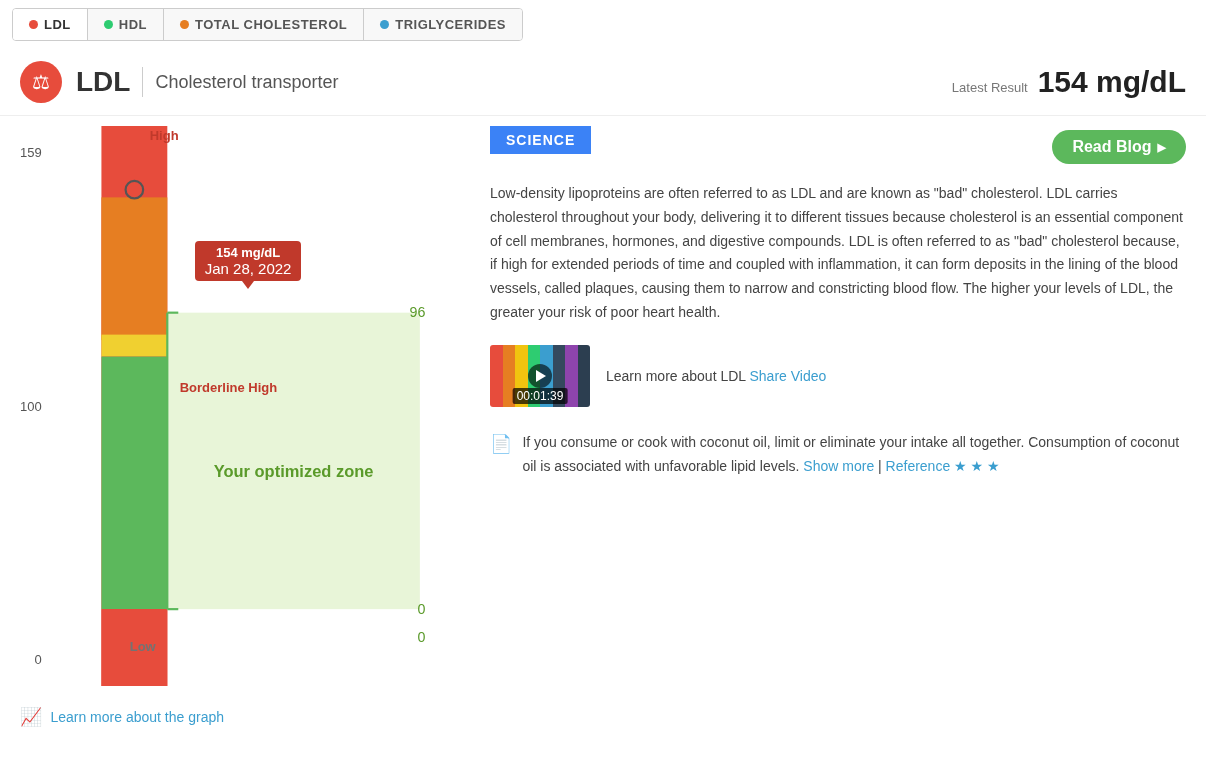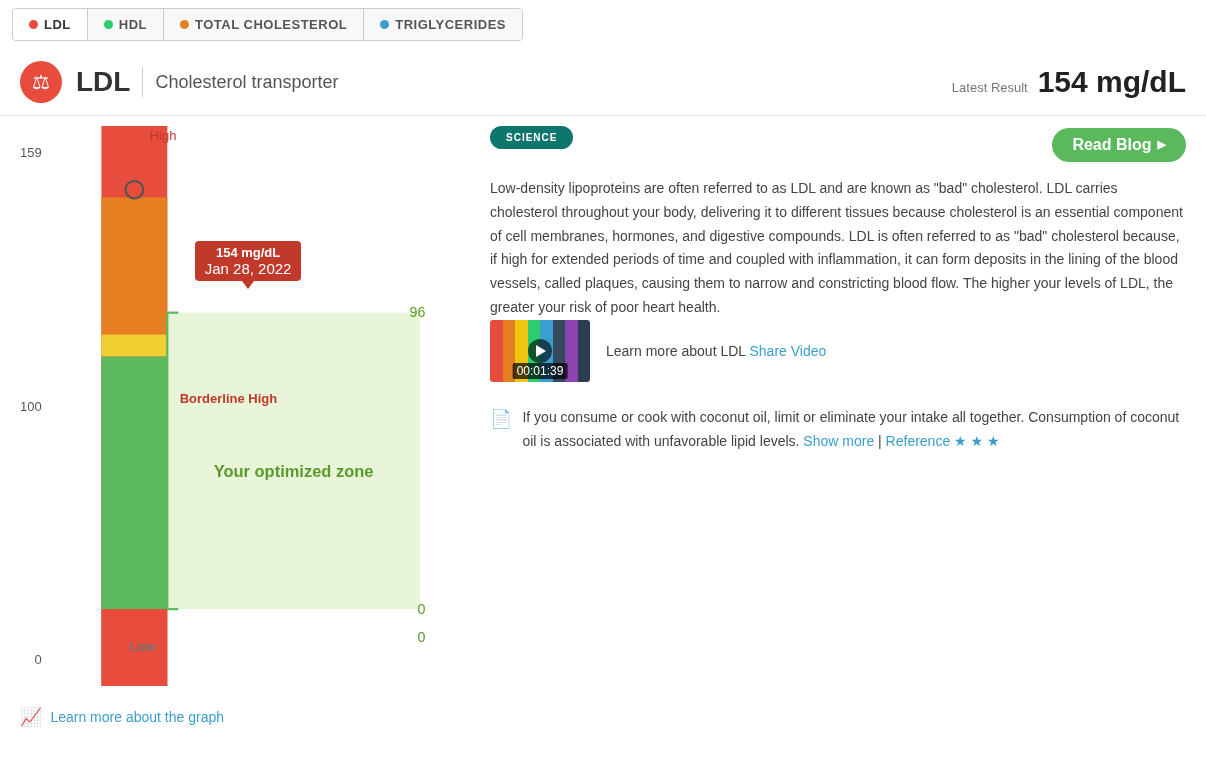--- a/index.html
+++ b/index.html
@@ -157,35 +157,35 @@
     }
     .tooltip-label {
       font-size: 15px;
       font-weight: normal;
     }
     .borderline-label {
       color: #c0392b;
       font-size: 13px;
       font-weight: bold;
       text-align: center;
-      margin-top: 15px;
+      margin-top: 4px;
     }
 
     
     .right-panel {
       flex: 1;
     }
     .science-badge {
       display: inline-block;
-      background: #0f766e;
+      background: #3b82f6;
       color: white;
-      font-size: 10px;
+      font-size: 14px;
       font-weight: bold;
       padding: 6px 16px;
-      border-radius: 13px;
+      border-radius: 0;
       letter-spacing: 1px;
       margin-bottom: 14px;
     }
     .read-blog-btn {
       float: right;
       background: #5cb85c;
       color: white;
       border: none;
       border-radius: 20px;
       padding: 8px 20px;
@@ -203,20 +203,21 @@
     .science-header {
       display: flex;
       align-items: center;
       justify-content: space-between;
       margin-bottom: 14px;
     }
     .description-text {
       font-size: 14px;
       line-height: 1.7;
       color: #444;
+      margin-bottom: 20px;
     }
     .video-section {
       display: flex;
       align-items: center;
       gap: 16px;
       margin-bottom: 24px;
     }
     .video-thumb {
       width: 100px;
       height: 62px;
@@ -368,21 +369,21 @@
     <div class="chart-container">
 
       <div class="y-axis">
         <span class="y-label">159</span>
         <span class="y-label">100</span>
         <span class="y-label">0</span>
       </div>
 
       <div style="position:relative; flex:1; height:100%; display:flex; flex-direction:column;">
 
-        <div style="position:absolute; top:2px; left:80px; color:#c0392b; font-weight:normal; font-size:13px;padding-left:20px;">High</div>
+        <div style="position:absolute; top:2px; left:80px; color:#c0392b; font-weight:bold; font-size:13px;padding-left:20px;">High</div>
 
         <div style="position:absolute; bottom:32px; left:80px; color:#737373; font-weight:bold; font-size:13px;">Low</div>
 
         <svg width="100%" height="100%" viewBox="0 0 320 510">
 
           <rect x="20" y="0" width="60" height="510" fill="#e74c3c"></rect>
 
           <rect x="20" y="65" width="60" height="130" fill="#e67e22"></rect>
 
           <rect x="20" y="190" width="60" height="20" fill="#f0d030"></rect>

